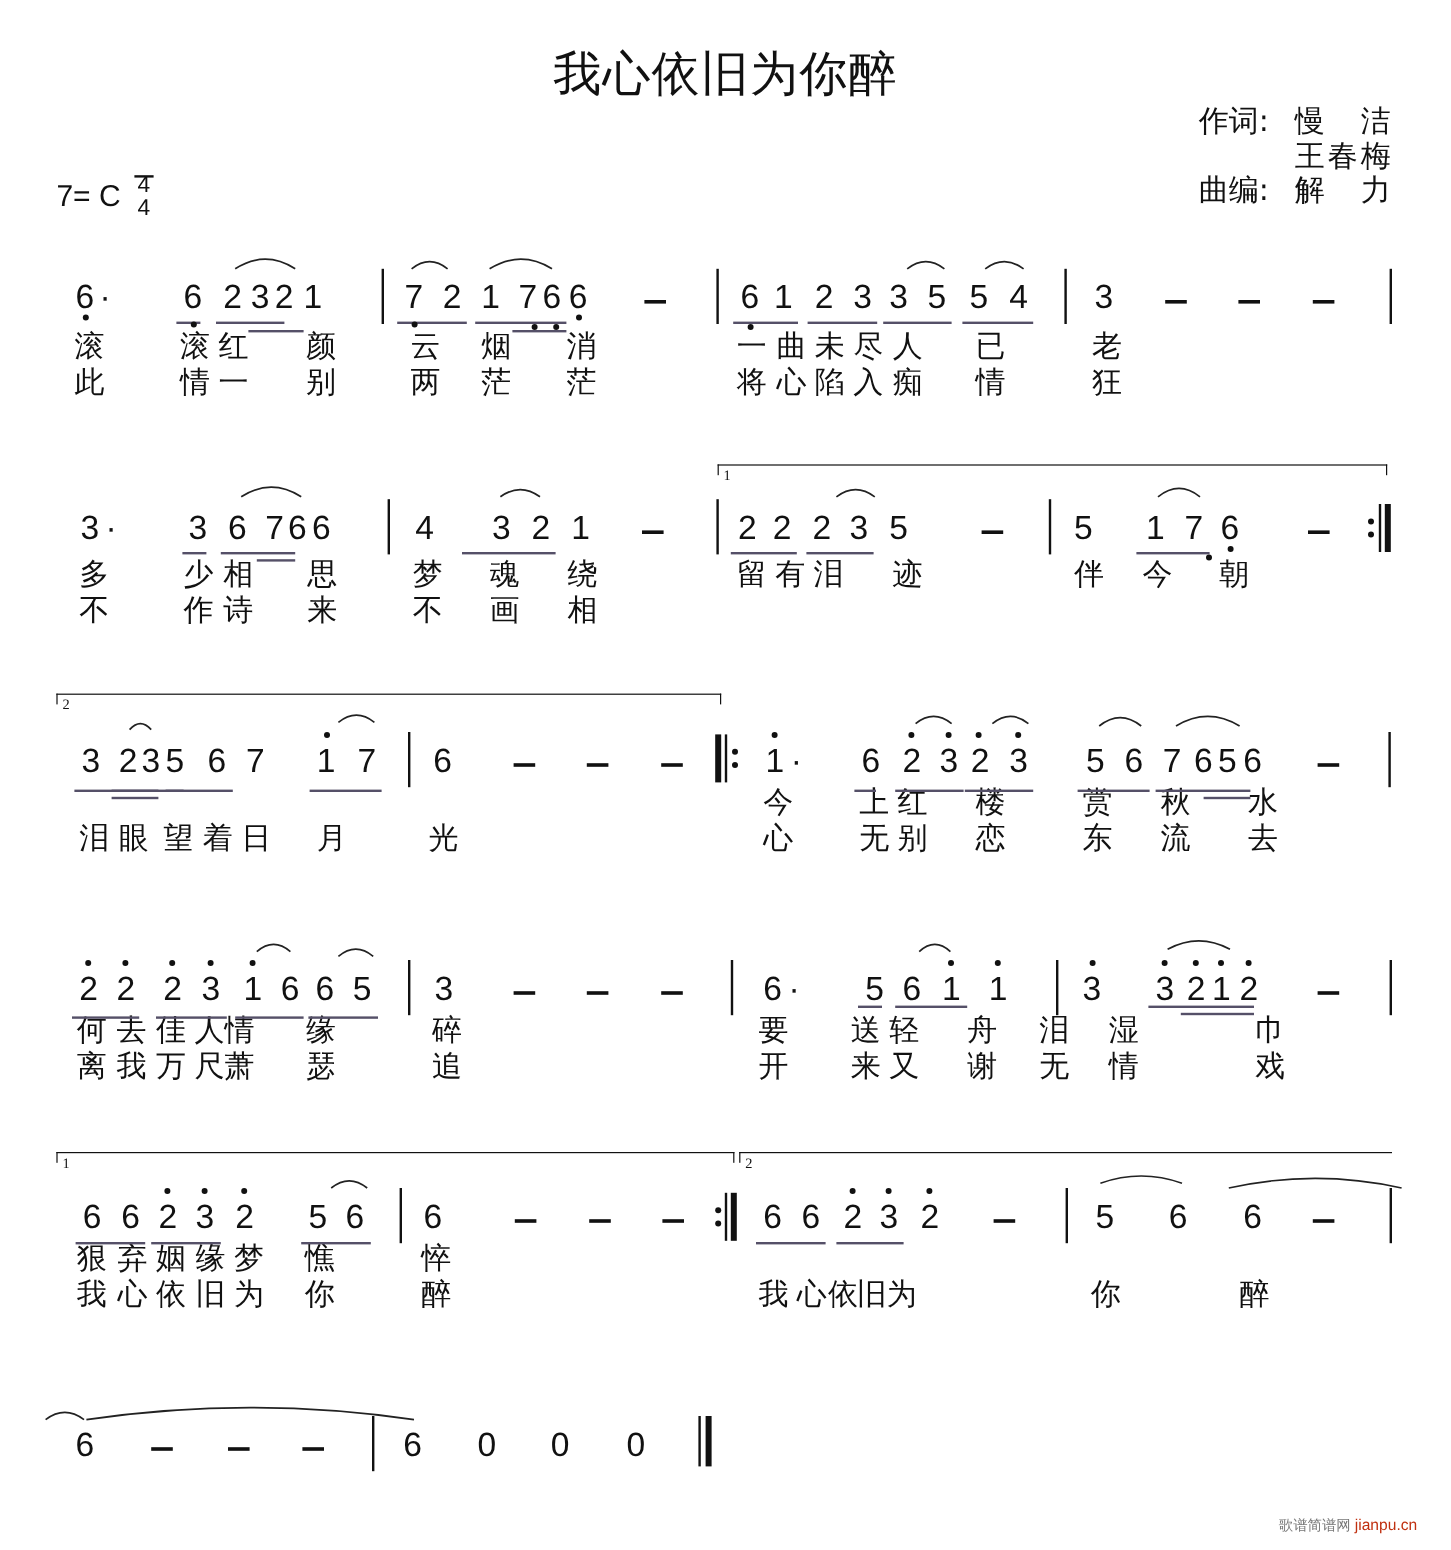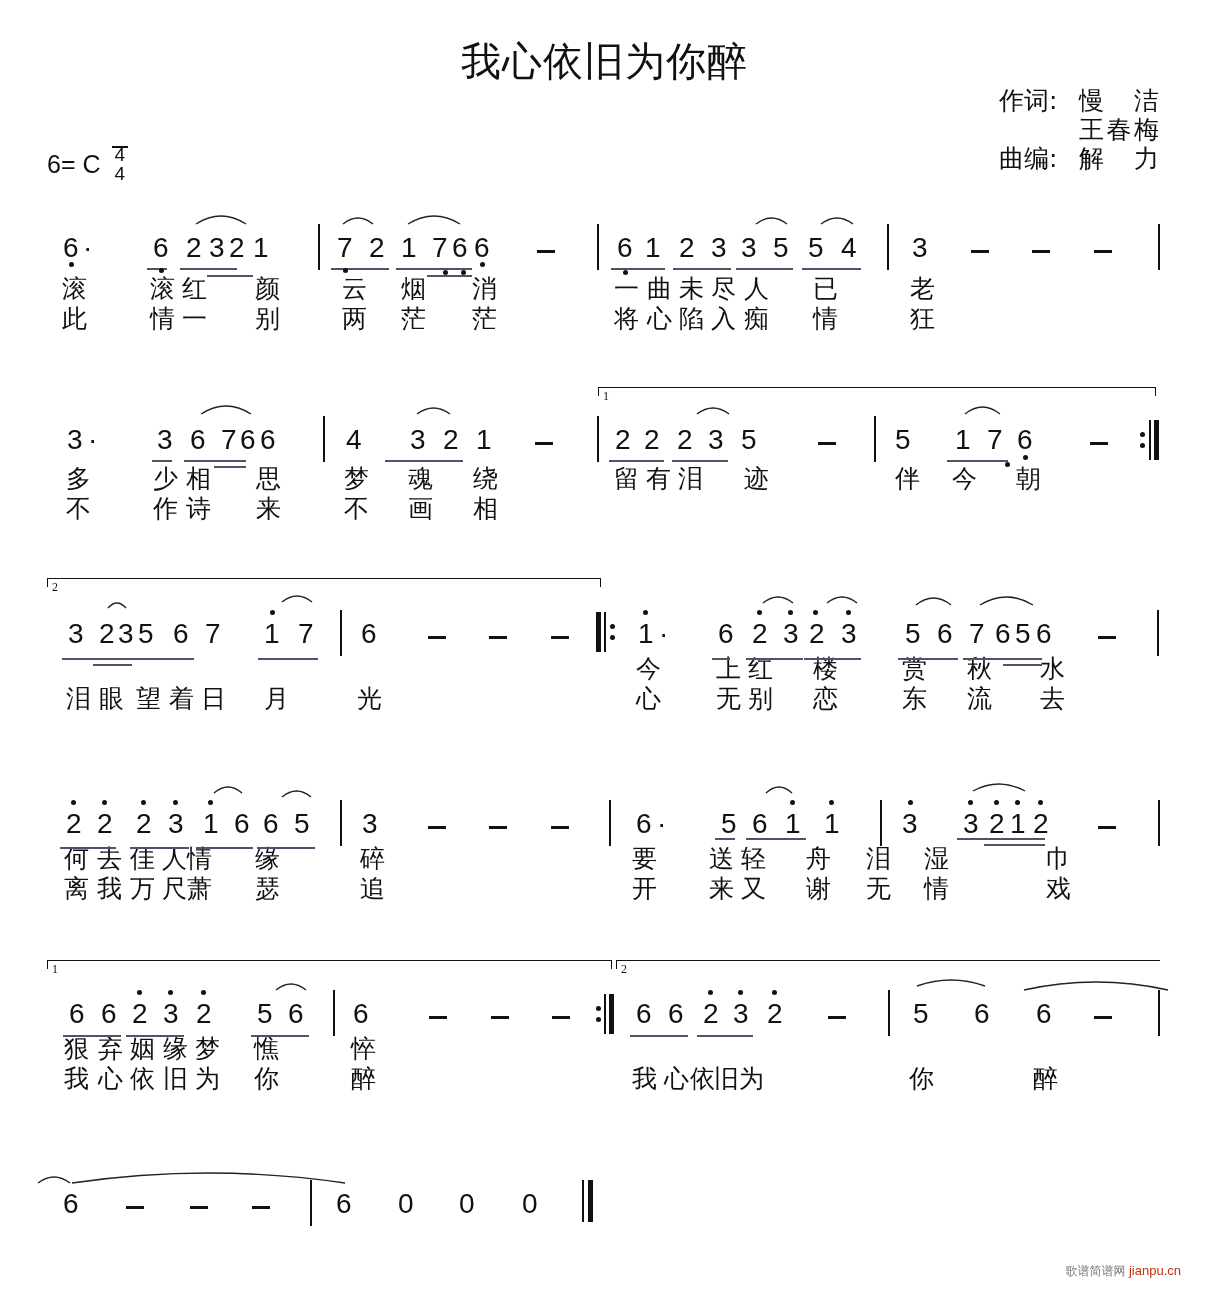--- a/index.html
+++ b/index.html
@@ -46,21 +46,21 @@
   <div class="row">
     <span class="val">王春梅</span>
   </div>
   <div class="row">
     <span class="lab">曲编:</span>
     <span class="val">解 力</span>
   </div>
 </div>
 
 <div class="key">
-  <span>6= C</span>
+  <span>7= C</span>
   <span class="frac">
     <span>4</span>
     <span class="bar"></span>
     <span>4</span>
   </span>
 </div>
 
 <div id="score">
     <div class="n" style="left: 63px; top: 234px; width: auto;">6</div>
     <div class="n" style="left: 83px; top: 234px; width: auto;">·</div>

